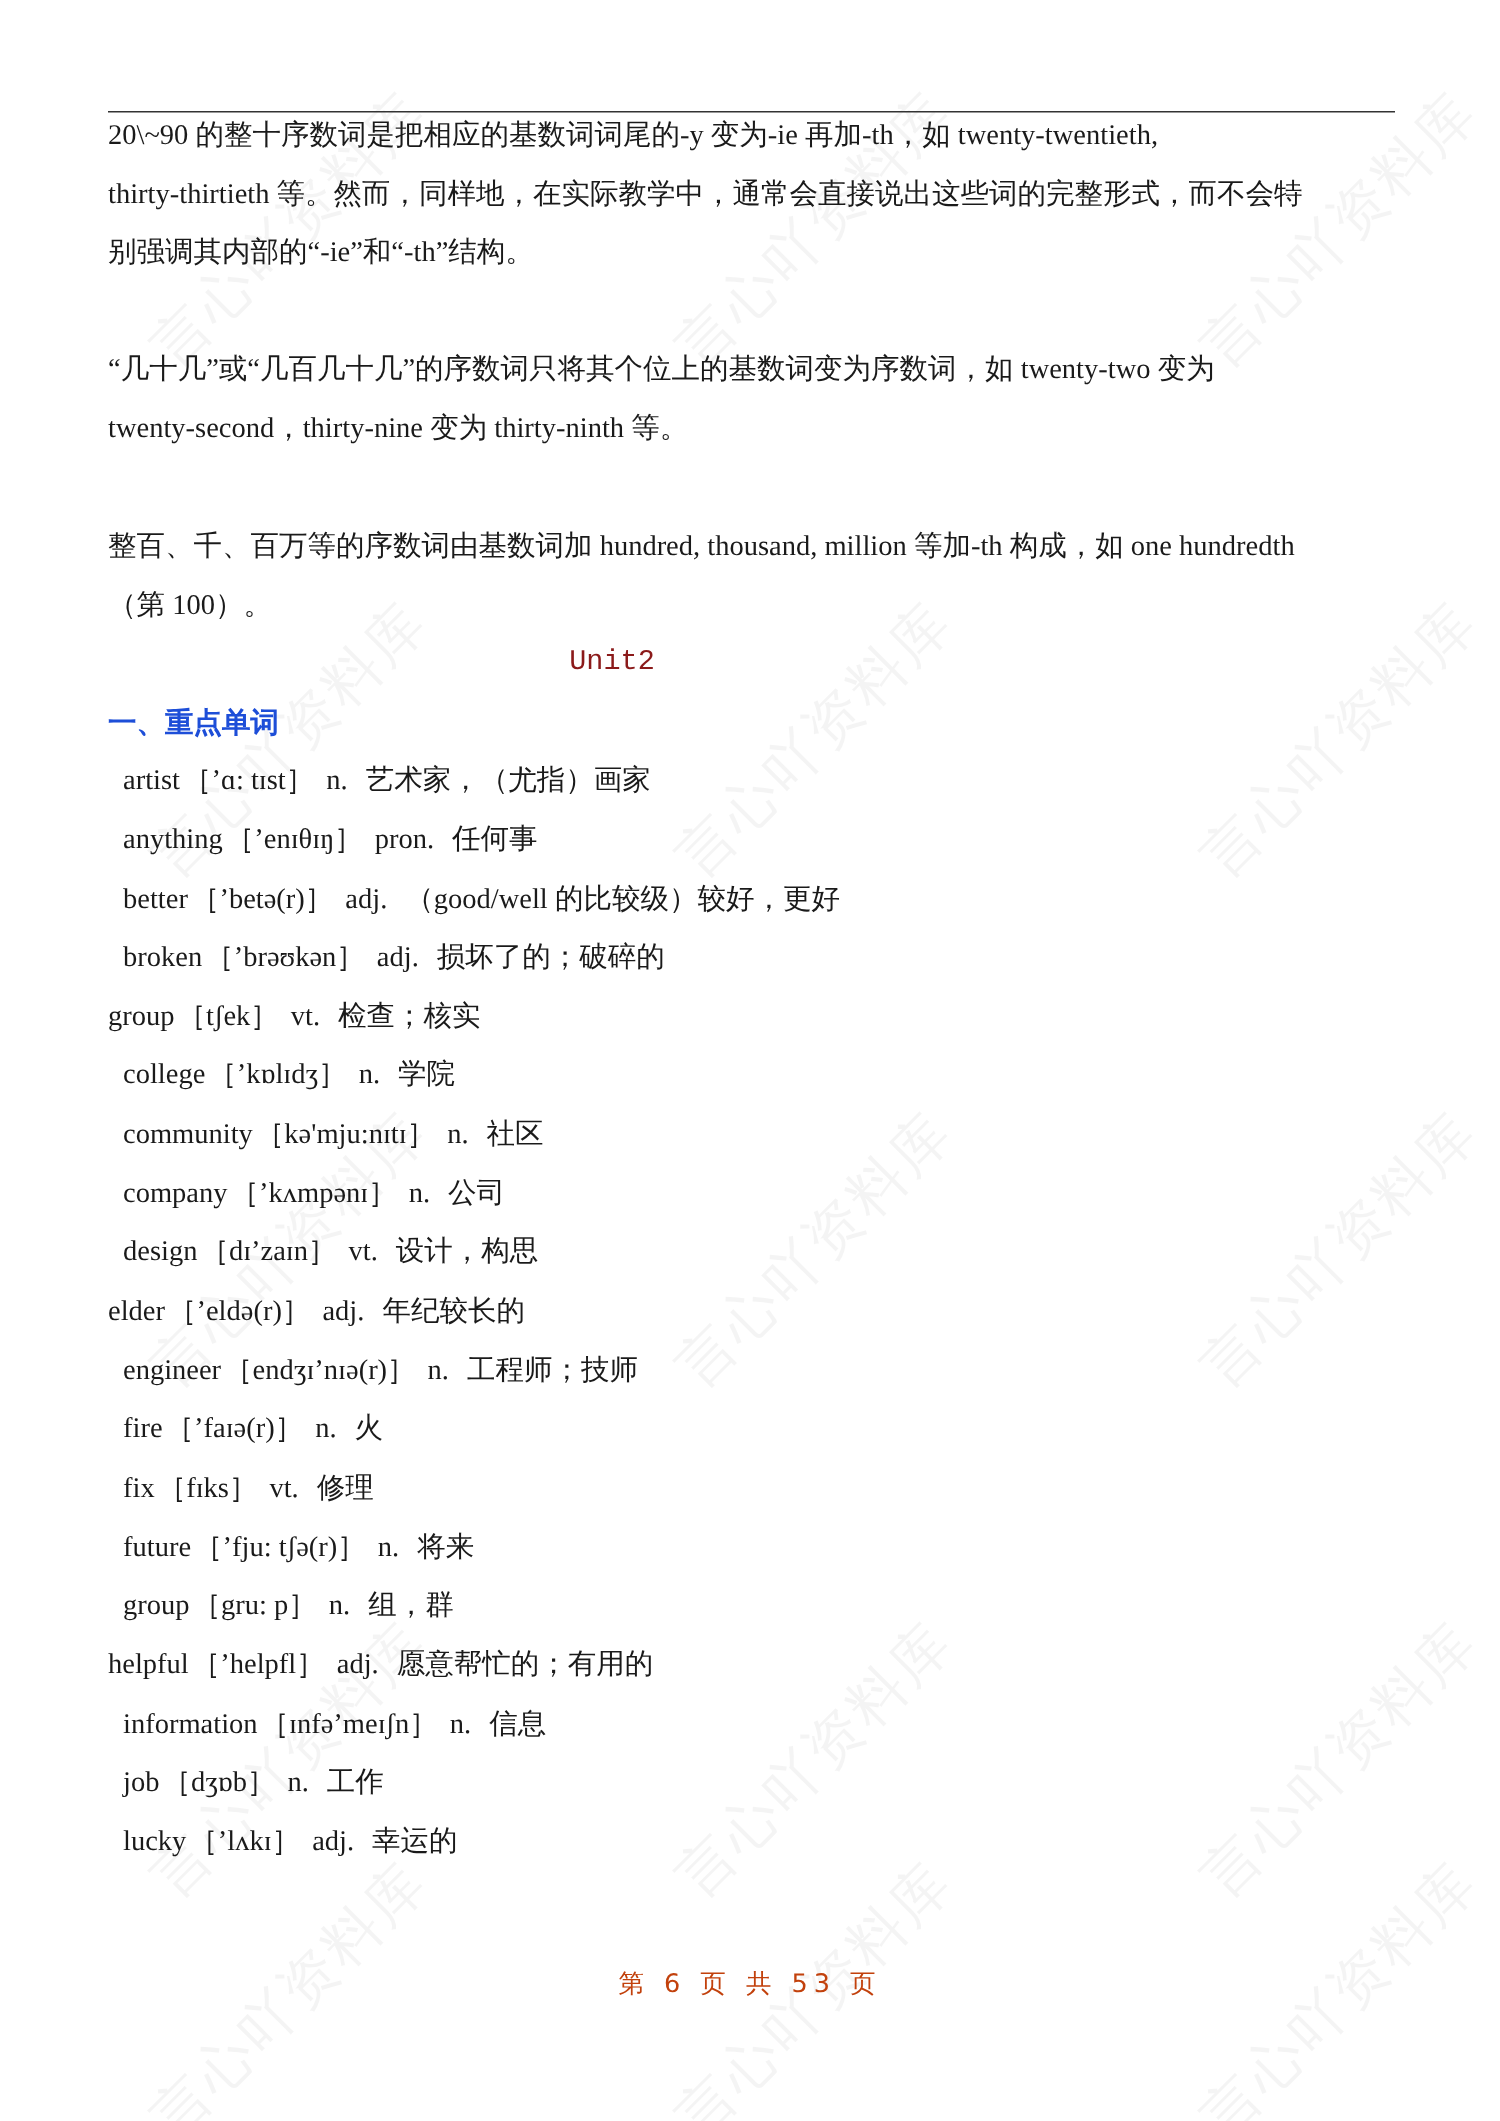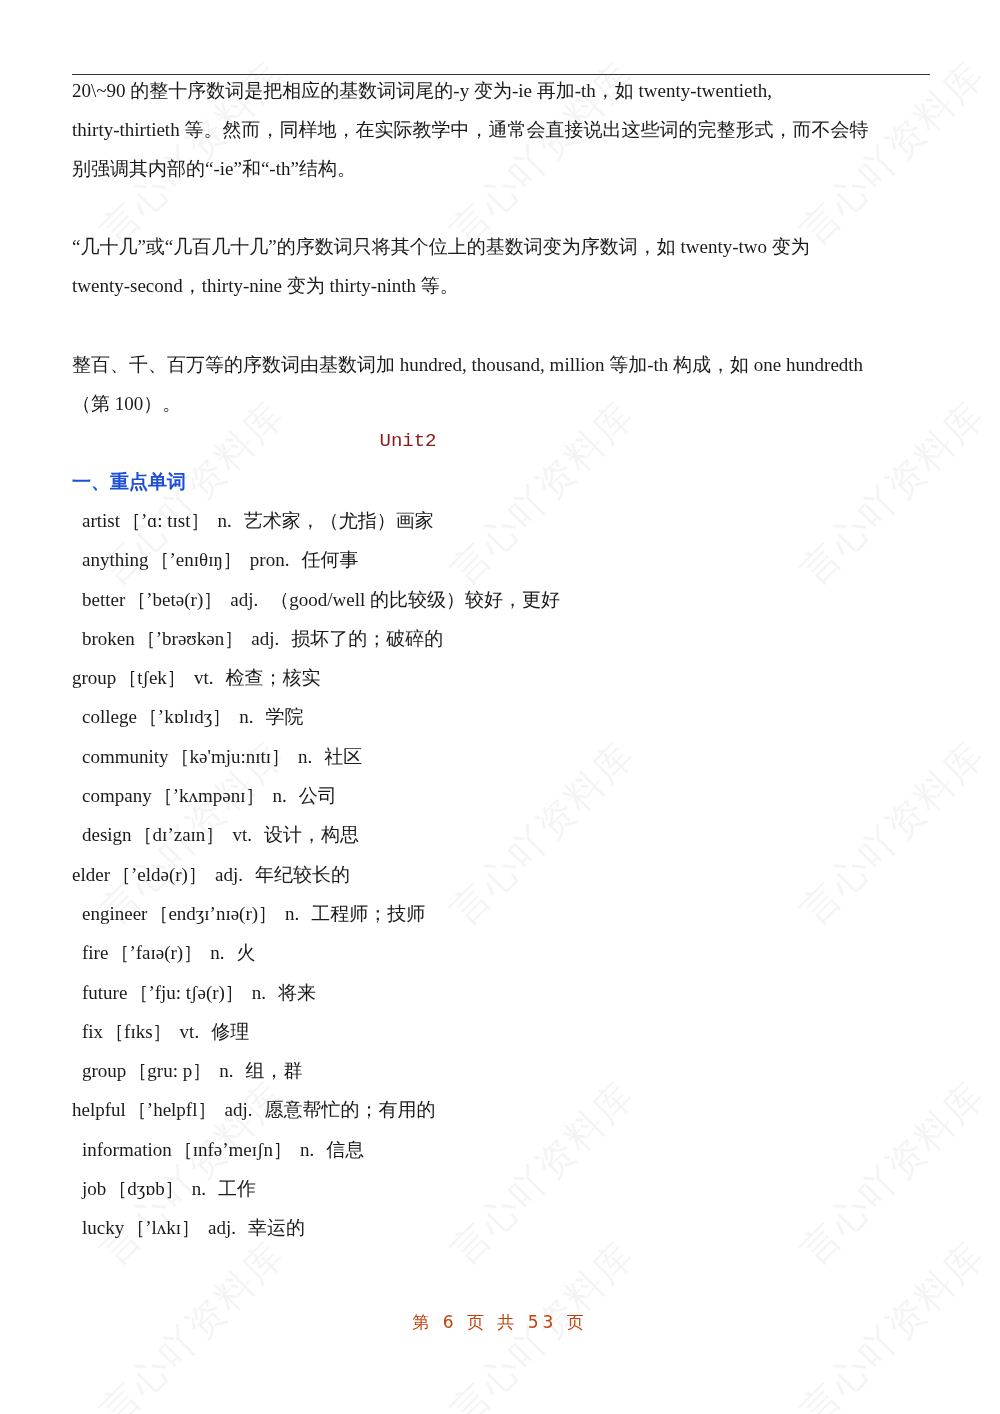--- a/index.html
+++ b/index.html
@@ -73,22 +73,22 @@
     <div class="vocab-row indent"><span class="word">better</span><span class="phon">［’betə(r)］</span><span class="pos">adj.</span><span class="meaning">（good/well 的比较级）较好，更好</span></div>
     <div class="vocab-row indent"><span class="word">broken</span><span class="phon">［’brəʊkən］</span><span class="pos">adj.</span><span class="meaning">损坏了的；破碎的</span></div>
     <div class="vocab-row"><span class="word">group</span><span class="phon">［tʃek］</span><span class="pos">vt.</span><span class="meaning">检查；核实</span></div>
     <div class="vocab-row indent"><span class="word">college</span><span class="phon">［’kɒlɪdʒ］</span><span class="pos">n.</span><span class="meaning">学院</span></div>
     <div class="vocab-row indent"><span class="word">community</span><span class="phon">［kə'mju:nɪtɪ］</span><span class="pos">n.</span><span class="meaning">社区</span></div>
     <div class="vocab-row indent"><span class="word">company</span><span class="phon">［’kʌmpənɪ］</span><span class="pos">n.</span><span class="meaning">公司</span></div>
     <div class="vocab-row indent"><span class="word">design</span><span class="phon">［dɪ’zaɪn］</span><span class="pos">vt.</span><span class="meaning">设计，构思</span></div>
     <div class="vocab-row"><span class="word">elder</span><span class="phon">［’eldə(r)］</span><span class="pos">adj.</span><span class="meaning">年纪较长的</span></div>
     <div class="vocab-row indent"><span class="word">engineer</span><span class="phon">［endʒɪ’nɪə(r)］</span><span class="pos">n.</span><span class="meaning">工程师；技师</span></div>
     <div class="vocab-row indent"><span class="word">fire</span><span class="phon">［’faɪə(r)］</span><span class="pos">n.</span><span class="meaning">火</span></div>
+    <div class="vocab-row indent"><span class="word">fix</span><span class="phon">［fɪks］</span><span class="pos">vt.</span><span class="meaning">修理</span></div>
     <div class="vocab-row indent"><span class="word">future</span><span class="phon">［’fju: tʃə(r)］</span><span class="pos">n.</span><span class="meaning">将来</span></div>
-    <div class="vocab-row indent"><span class="word">fix</span><span class="phon">［fɪks］</span><span class="pos">vt.</span><span class="meaning">修理</span></div>
     <div class="vocab-row indent"><span class="word">group</span><span class="phon">［gru: p］</span><span class="pos">n.</span><span class="meaning">组，群</span></div>
     <div class="vocab-row"><span class="word">helpful</span><span class="phon">［’helpfl］</span><span class="pos">adj.</span><span class="meaning">愿意帮忙的；有用的</span></div>
     <div class="vocab-row indent"><span class="word">information</span><span class="phon">［ɪnfə’meɪʃn］</span><span class="pos">n.</span><span class="meaning">信息</span></div>
     <div class="vocab-row indent"><span class="word">job</span><span class="phon">［dʒɒb］</span><span class="pos">n.</span><span class="meaning">工作</span></div>
     <div class="vocab-row indent"><span class="word">lucky</span><span class="phon">［’lʌkɪ］</span><span class="pos">adj.</span><span class="meaning">幸运的</span></div>
   </div>
 
 <div class="footer">第 6 页 共 53 页</div>
 
 </body></html>

